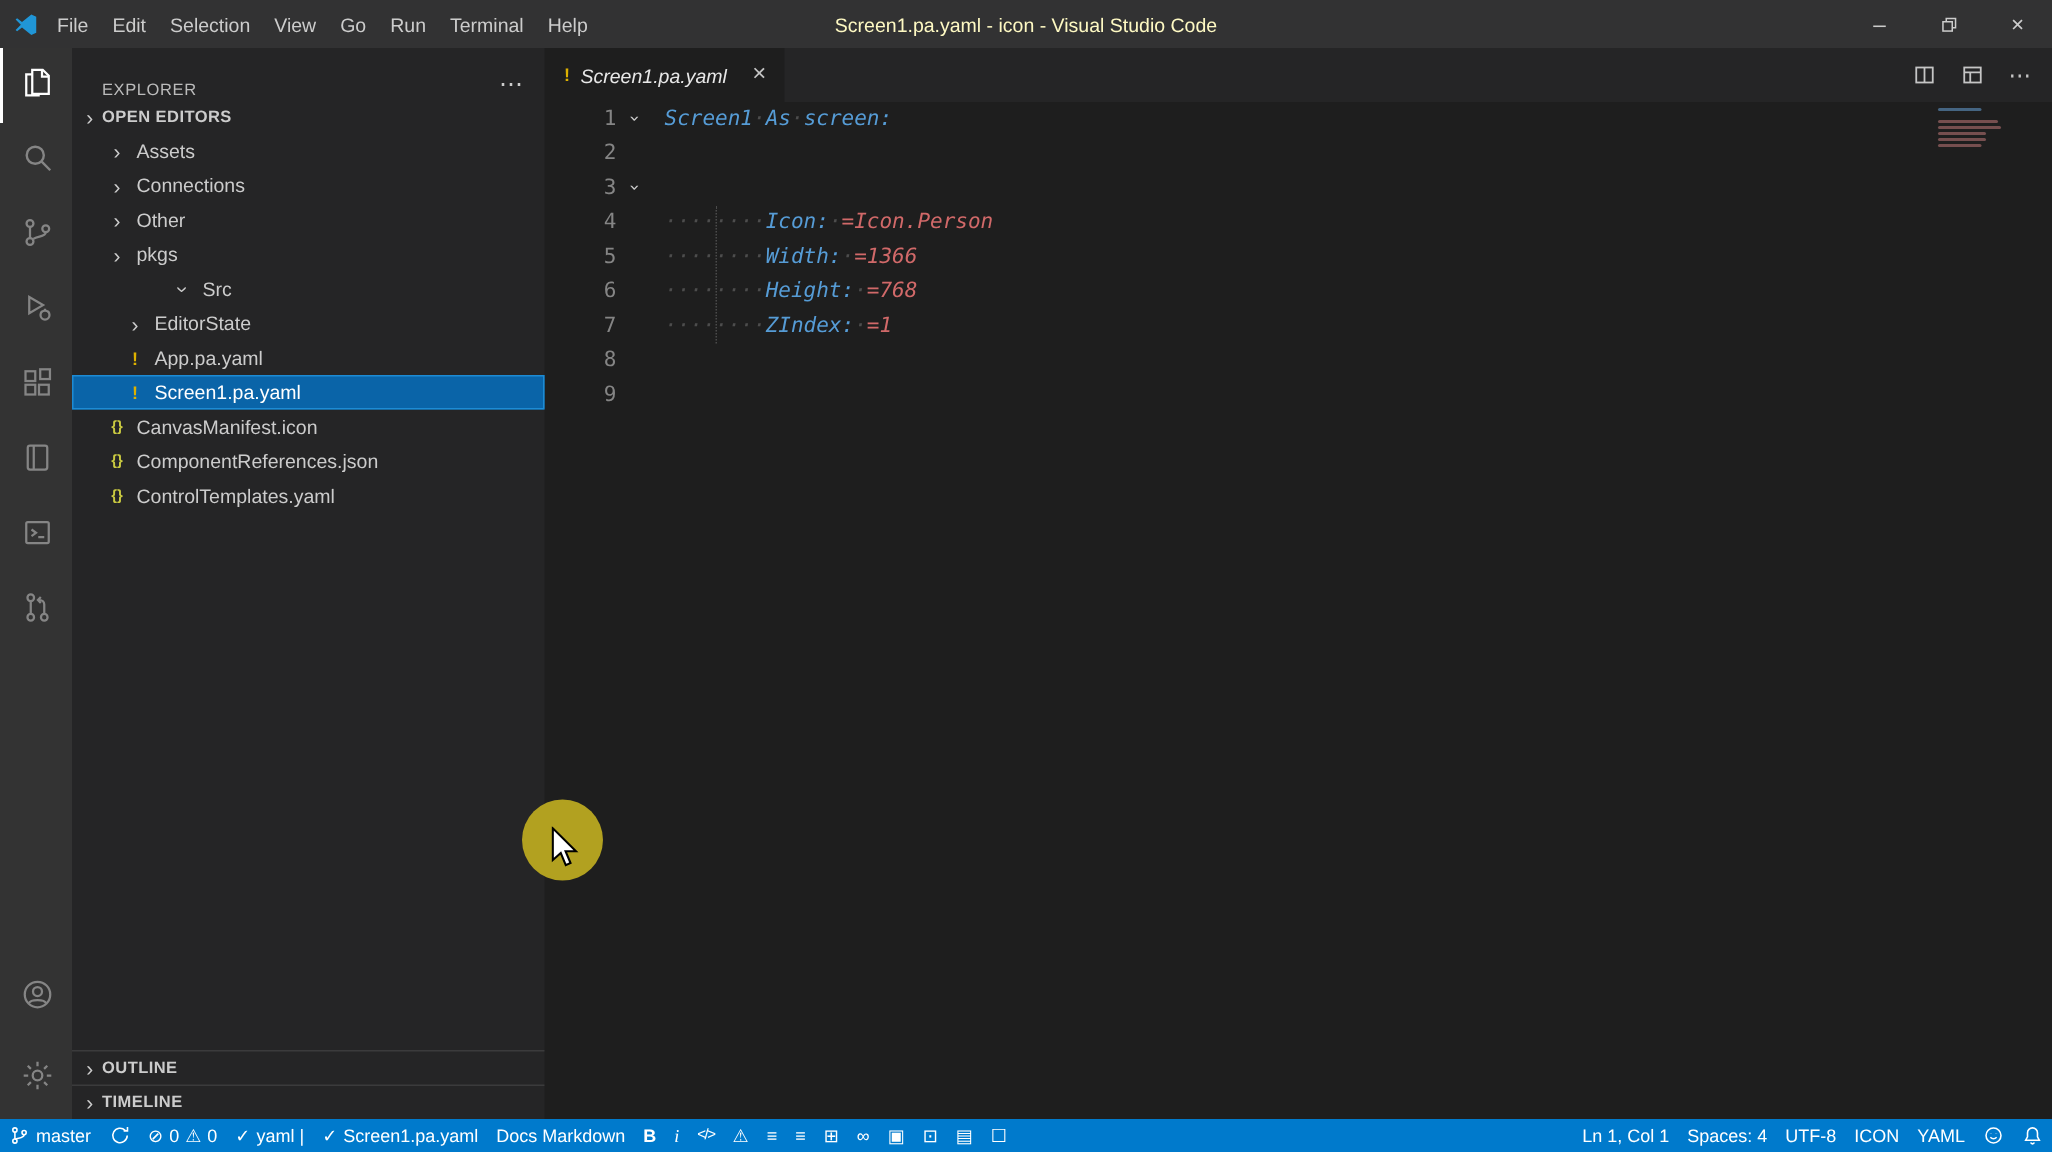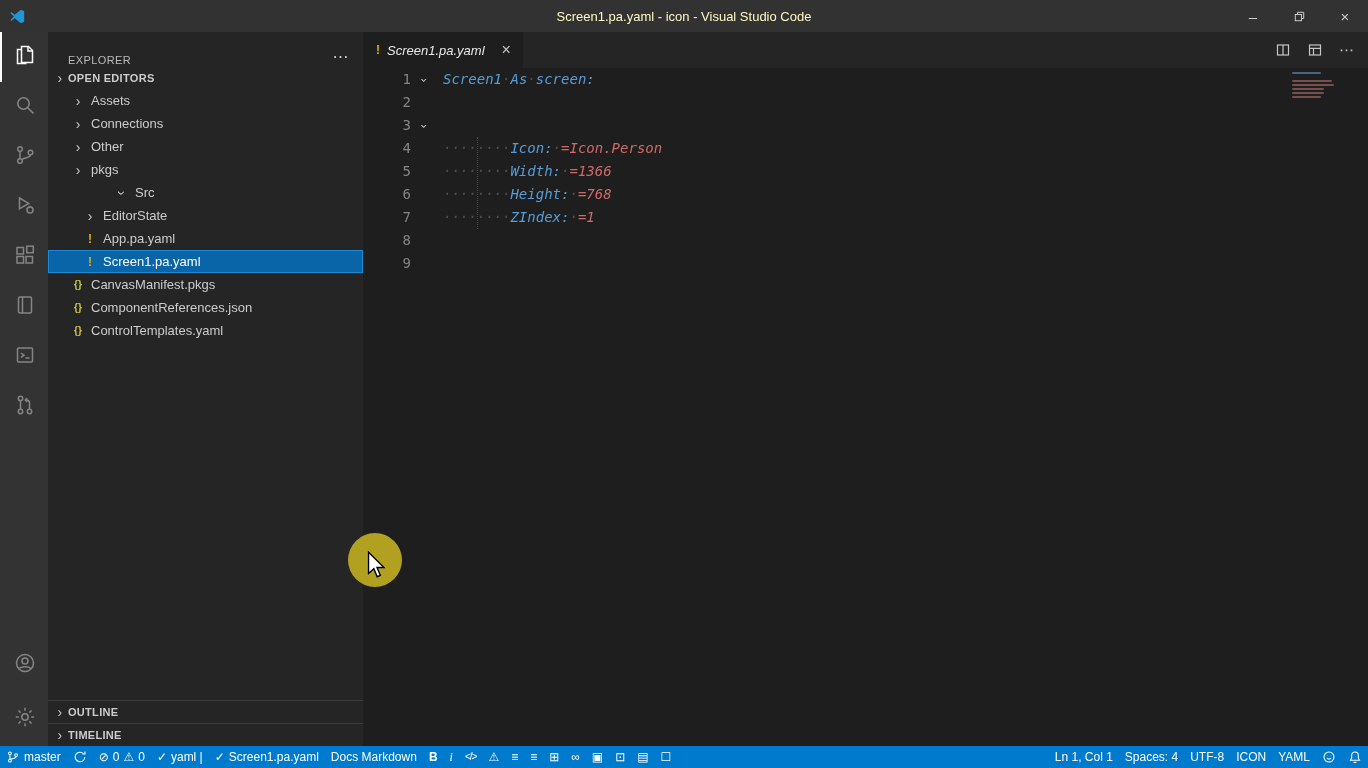--- a/index.html
+++ b/index.html
@@ -96,20 +96,30 @@
 </style>
 </head>
 <body>
 
 <div class="titlebar">
   <span class="logo">
     <svg width="17" height="17" viewBox="0 0 24 24">
         <path d="M16.8 2.3L21.4 4.5v15L16.8 21.7 8 14.6l-4.6 3.6L2 16.9 6.9 12 2 7.1l1.4-1.3L8 9.4z" fill="#2096d7"></path>
       </svg>
   </span>
+  <div class="menubar" id="menubar">
+      <div class="menu-item">File</div>
+      <div class="menu-item">Edit</div>
+      <div class="menu-item">Selection</div>
+      <div class="menu-item">View</div>
+      <div class="menu-item">Go</div>
+      <div class="menu-item">Run</div>
+      <div class="menu-item">Terminal</div>
+      <div class="menu-item">Help</div>
+    </div>
   <div class="window-title">Screen1.pa.yaml - icon - Visual Studio Code</div>
   <div class="window-controls">
     <div class="wc">–</div>
     <div class="wc">
       <svg width="11" height="11" viewBox="0 0 11 11" fill="none" stroke="#cccccc">
           <path d="M3.5 3.5v-2.2h6.2v6.2H7.5"></path>
           <rect x="1.3" y="3.5" width="6.2" height="6.2"></rect>
         </svg>
     </div>
     <div class="wc">×</div>
@@ -235,21 +245,21 @@
         <div class="tree-row" style="padding-left: 34px;">
           <span class="file-ico yaml">!</span>
           <span class="tree-label">App.pa.yaml</span>
         </div>
         <div class="tree-row selected" style="padding-left: 34px;">
           <span class="file-ico yaml">!</span>
           <span class="tree-label">Screen1.pa.yaml</span>
         </div>
         <div class="tree-row" style="padding-left: 22px;">
           <span class="file-ico json">{}</span>
-          <span class="tree-label">CanvasManifest.pkgs</span>
+          <span class="tree-label">CanvasManifest.icon</span>
         </div>
         <div class="tree-row" style="padding-left: 22px;">
           <span class="file-ico json">{}</span>
           <span class="tree-label">ComponentReferences.json</span>
         </div>
         <div class="tree-row" style="padding-left: 22px;">
           <span class="file-ico json">{}</span>
           <span class="tree-label">ControlTemplates.yaml</span>
         </div>
       </div>

